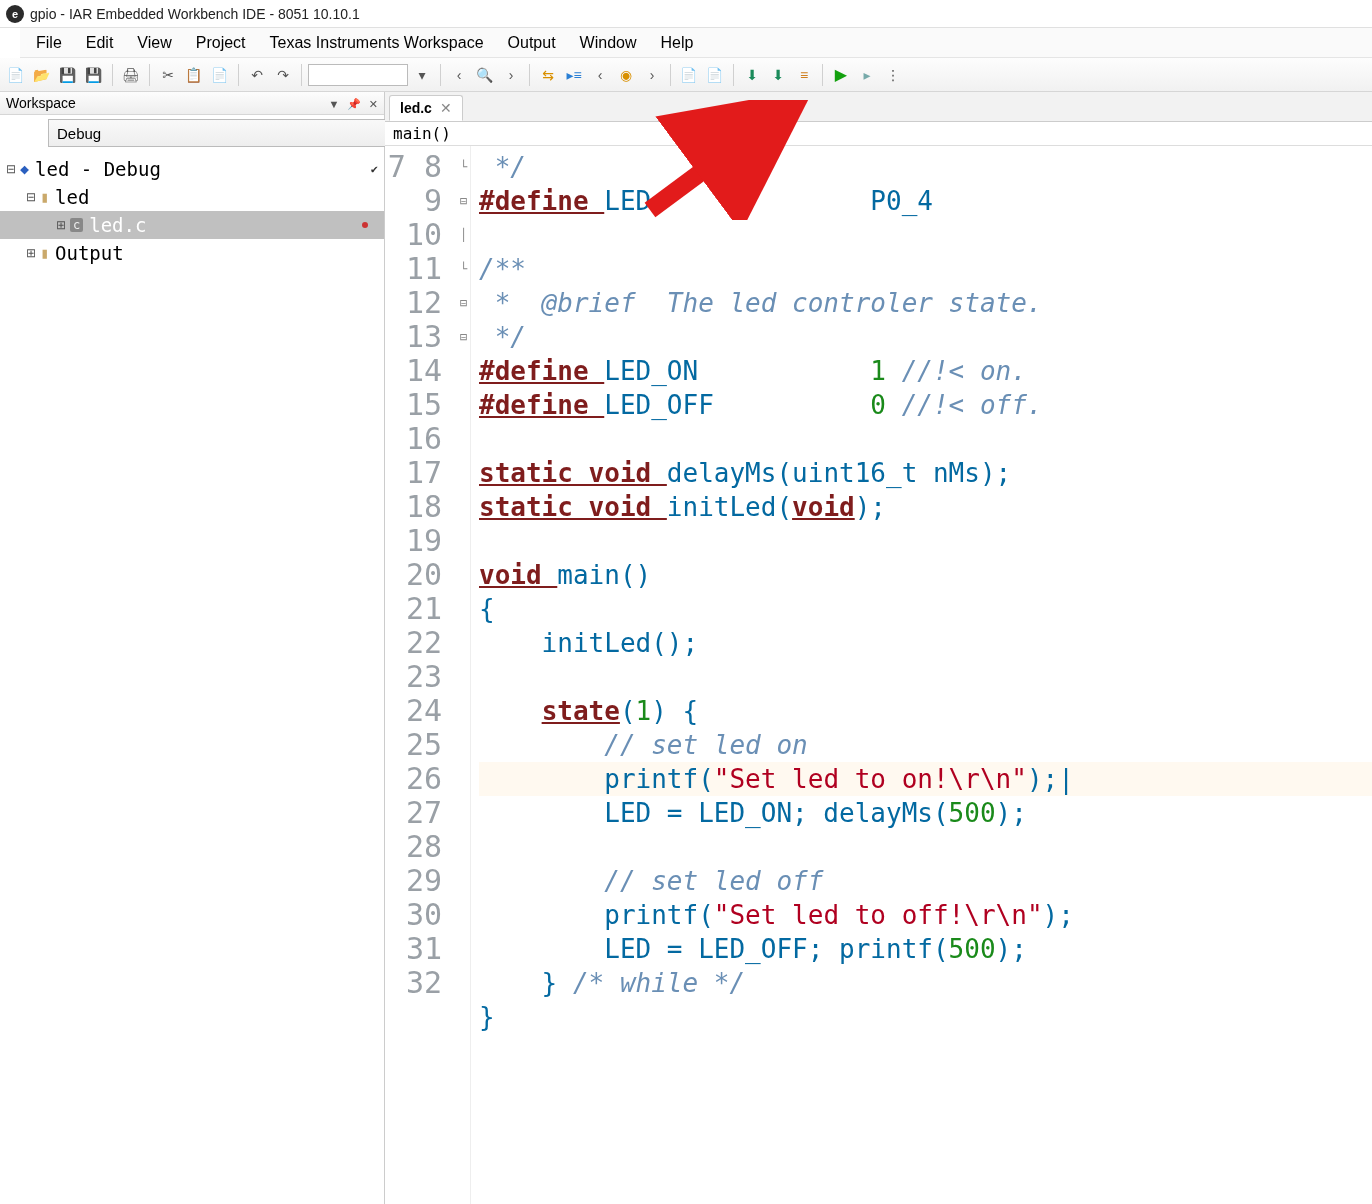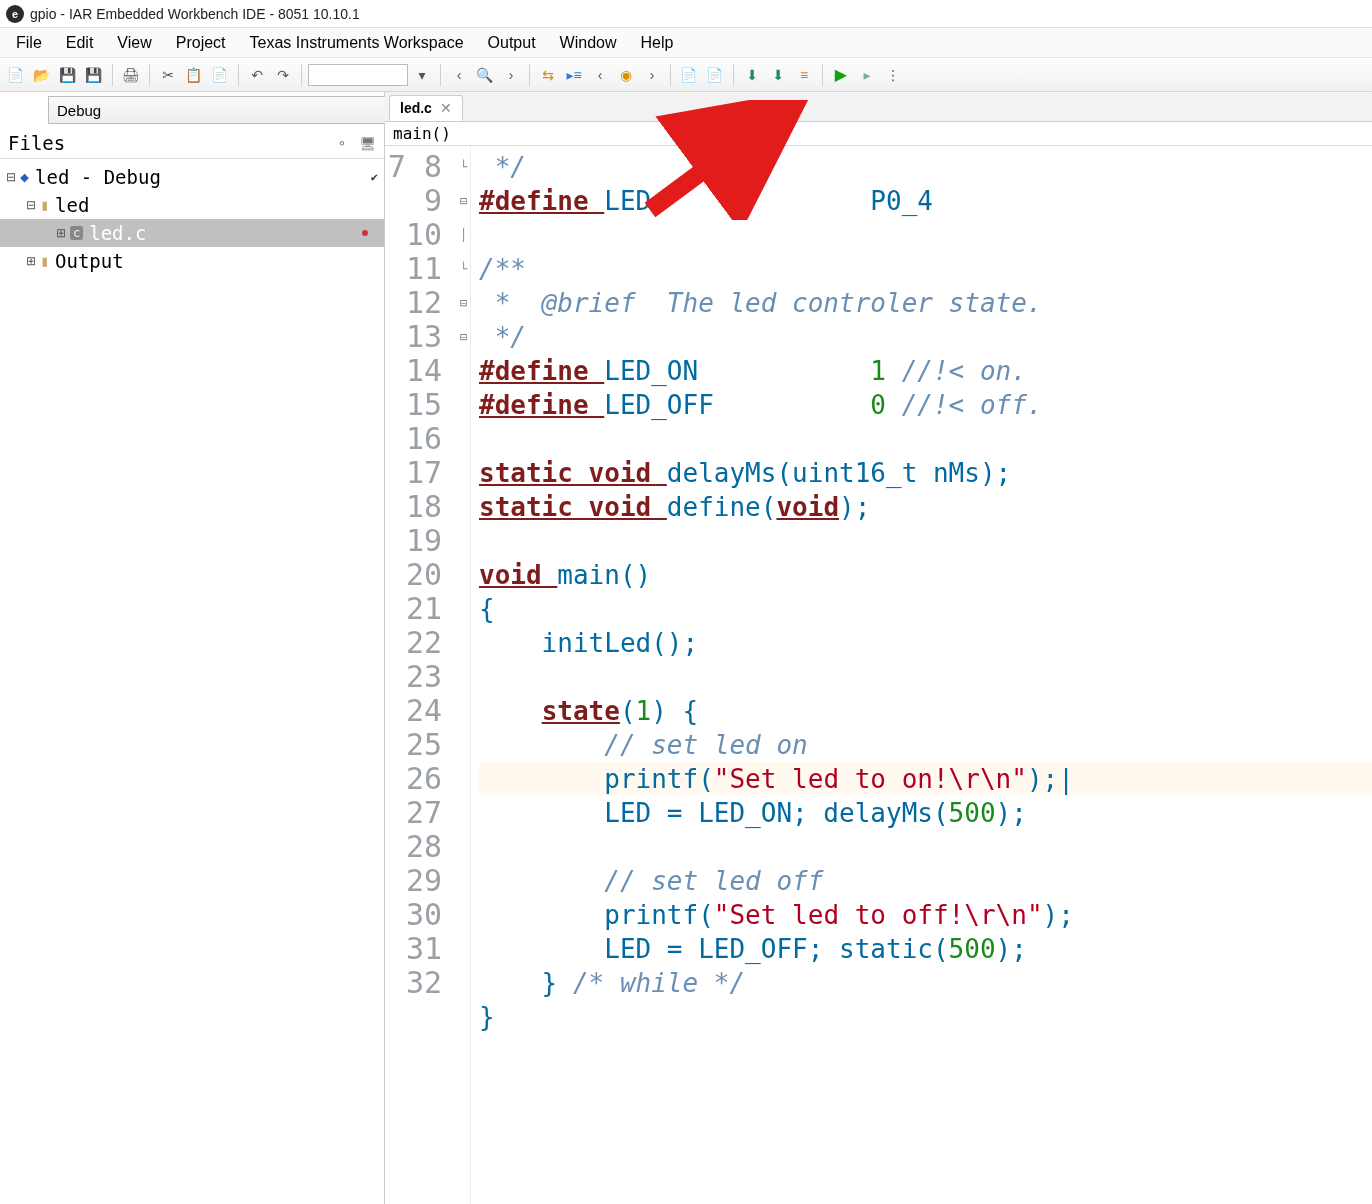--- a/index.html
+++ b/index.html
@@ -2,21 +2,21 @@
 <html><head>
 <meta charset="utf-8">
 <style>
   * { box-sizing: border-box; margin: 0; padding: 0; }
   body { font-family: "Segoe UI", Tahoma, sans-serif; font-size: 13px; background: #fff; color: #000; width: 1372px; height: 1204px; overflow: hidden; position: relative; }
   
   .titlebar { display: flex; align-items: center; height: 28px; padding: 0 6px; background: #fff; border-bottom: 1px solid #e0e0e0; }
   .titlebar .app-icon { width: 18px; height: 18px; background: #2b2b2b; border-radius: 50%; display: flex; align-items: center; justify-content: center; color: #fff; font-size: 11px; font-weight: bold; margin-right: 6px; }
   .titlebar .title { font-size: 14px; color: #222; }
   
-  .menubar { display: flex; align-items: center; height: 30px; background: #fafafa; border-bottom: 1px solid #e5e5e5; padding: 0 4px; font-size: 16px; }
+  .menubar { display: flex; align-items: center; height: 30px; background: #fafafa; border-bottom: 1px solid #e5e5e5; padding: 0 4px; font-size: 16px; margin-left: 20px; }
   .menubar .menu-item { padding: 4px 12px; cursor: pointer; }
   
   .toolbar { display: flex; align-items: center; height: 34px; background: linear-gradient(#fdfdfd,#f1f1f1); border-bottom: 1px solid #d6d6d6; padding: 0 4px; gap: 2px; }
   .toolbar .tbtn { width: 24px; height: 24px; display: flex; align-items: center; justify-content: center; cursor: pointer; border: 1px solid transparent; border-radius: 2px; font-size: 14px; color: #555; }
   .toolbar .sep { width: 1px; height: 22px; background: #d0d0d0; margin: 0 4px; }
   .toolbar .combo { width: 100px; height: 22px; border: 1px solid #bbb; background: #fff; }
   
   .mainrow { display: flex; height: calc(100% - 92px); }
   
   .workspace { width: 385px; border-right: 1px solid #ccc; display: flex; flex-direction: column; background: #fff; }
@@ -110,31 +110,32 @@
   <div class="tbtn" style="color:#d08020">≡</div>
   <div class="sep"></div>
   <div class="tbtn" style="color:#13a10e;font-size:16px">▶</div>
   <div class="tbtn" style="color:#7aa">▸</div>
   <div class="tbtn">⋮</div>
 </div>
 
 <div class="mainrow">
 
   <div class="workspace">
+    <div class="ws-header">
+      <span>Workspace</span>
+      <span class="controls">
+        <span>▼</span>
+        <span>📌</span>
+        <span>✕</span>
+      </span>
+    </div>
     <div class="ws-combo">
       <select>
         <option>Debug</option>
       </select>
-    </div>
-    <div class="files-hdr">
-      <span>Files</span>
-      <span class="right">
-        <span>⚬</span>
-        <span>🖥</span>
-      </span>
     </div>
     <div class="tree">
       <div class="tree-row indent0">
         <span class="exp">⊟</span>
         <span class="ico" style="color:#2a5fbf">◆</span>
         <span>led - Debug</span>
         <span class="check">✔</span>
       </div>
       <div class="tree-row indent1">
         <span class="exp">⊟</span>
@@ -221,34 +222,34 @@
       <div class="code" id="code"><span class="cm"> */</span>
 <span class="kw">#define </span><span class="id">LED              P0_4</span>
 <span class="id"></span>
 <span class="cm">/**</span>
 <span class="cm"> *  @brief  The led controler state.</span>
 <span class="cm"> */</span>
 <span class="kw">#define </span><span class="id">LED_ON           </span><span class="num">1</span><span class="cm"> //!&lt; on.</span>
 <span class="kw">#define </span><span class="id">LED_OFF          </span><span class="num">0</span><span class="cm"> //!&lt; off.</span>
 <span class="id"></span>
 <span class="kw">static void </span><span class="id">delayMs(uint16_t nMs);</span>
-<span class="kw">static void </span><span class="id">define(</span><span class="kw">void</span><span class="id">);</span>
+<span class="kw">static void </span><span class="id">initLed(</span><span class="kw">void</span><span class="id">);</span>
 <span class="id"></span>
 <span class="kw">void </span><span class="id">main()</span>
 <span class="id">{</span>
 <span class="id">    initLed();</span>
 <span class="id"></span>
 <span class="id">    </span><span class="kw">state</span><span class="id">(</span><span class="num">1</span><span class="id">) {</span>
 <span class="id">        </span><span class="cm">// set led on</span>
 <span class="highlight-line" style="display:inline-block;width:100%"><span class="id">        printf(</span><span class="str">"Set led to on!\r\n"</span><span class="id">);|</span></span>
 <span class="id">        LED = LED_ON; delayMs(</span><span class="num">500</span><span class="id">);</span>
 <span class="id"></span>
 <span class="id">        </span><span class="cm">// set led off</span>
 <span class="id">        printf(</span><span class="str">"Set led to off!\r\n"</span><span class="id">);</span>
-<span class="id">        LED = LED_OFF; static(</span><span class="num">500</span><span class="id">);</span>
+<span class="id">        LED = LED_OFF; printf(</span><span class="num">500</span><span class="id">);</span>
 <span class="id">    } </span><span class="cm">/* while */</span>
 <span class="id">}</span>
 </div>
     </div>
   </div>
 </div>
 
 <svg class="arrow" viewBox="0 0 170 120">
   <defs>
       <marker id="ah" markerWidth="8" markerHeight="8" refX="6" refY="4" orient="auto">

